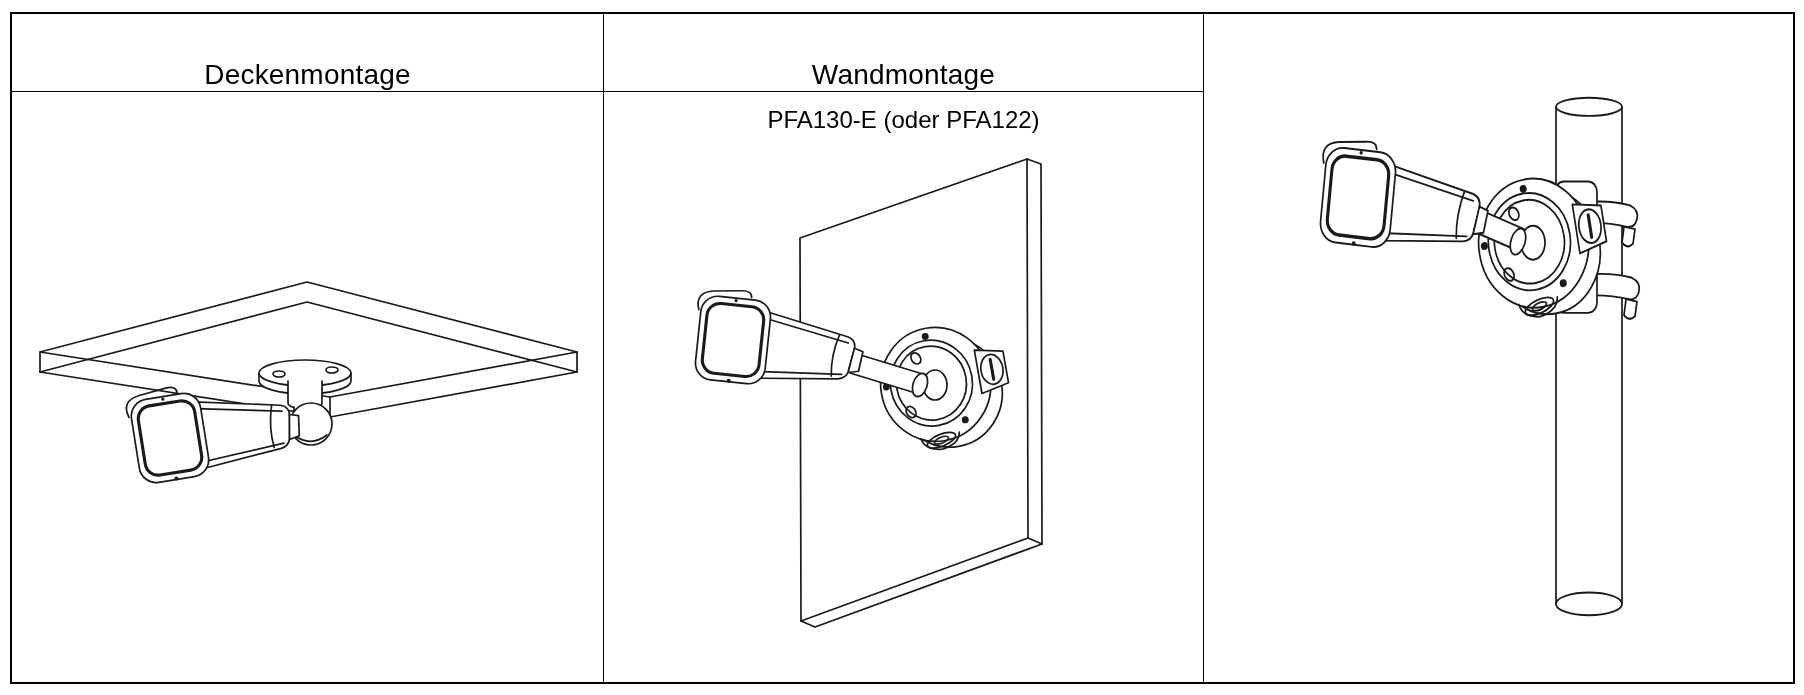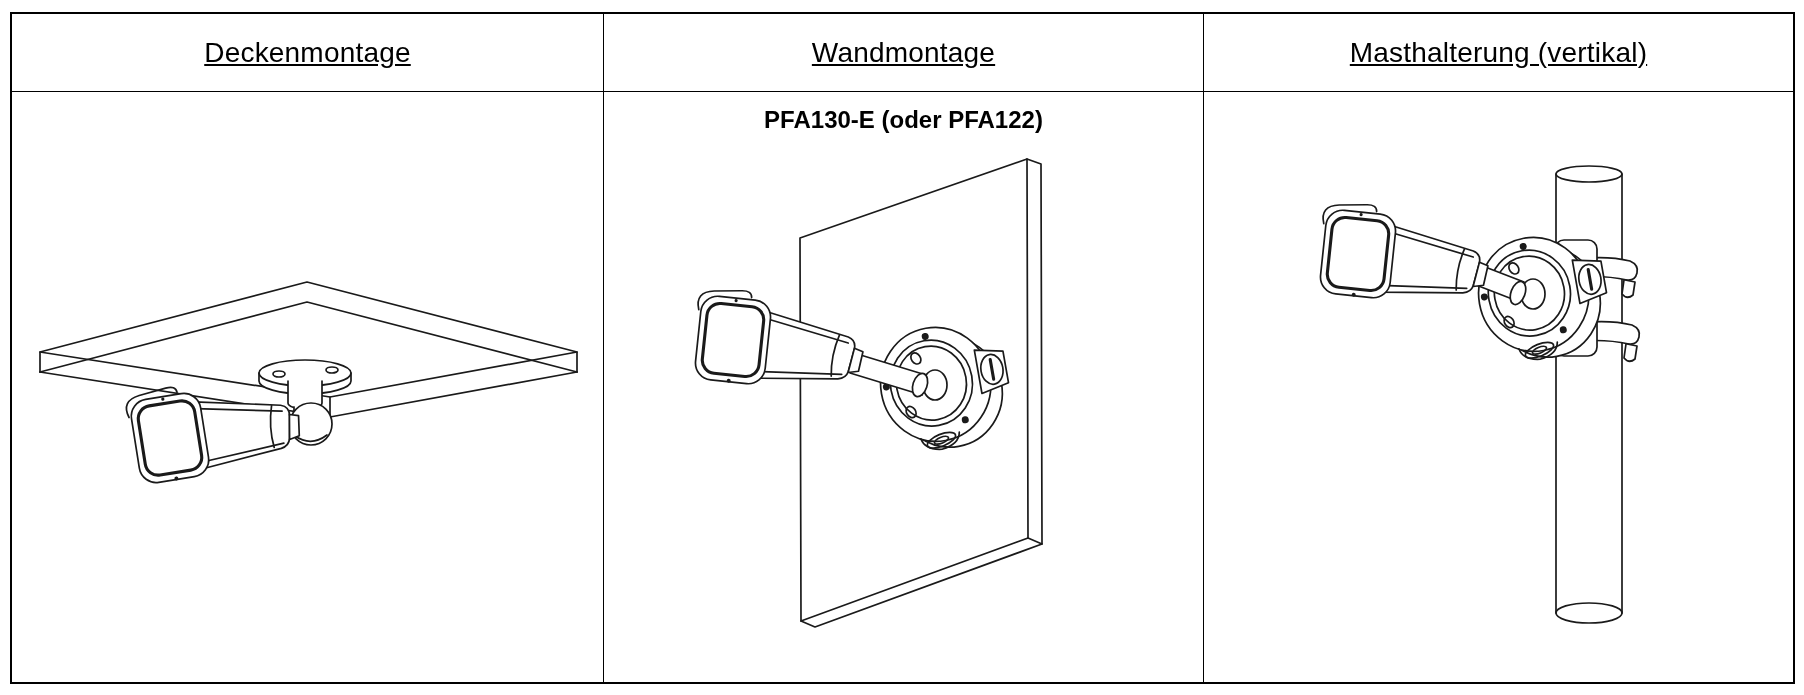--- a/index.html
+++ b/index.html
@@ -13,25 +13,25 @@
     display:grid;
     grid-template-columns:592px 600px 1fr;
     background:#fff;
   }
   .col { display:flex; flex-direction:column; min-width:0; }
   .col.divided { border-right:1px solid #000; }
 
   .hdr {
     height:78px; flex:0 0 78px;
     border-bottom:1px solid #000;
-    display:flex; align-items:center; justify-content:center;text-decoration:underline;
+    display:flex; align-items:flex-end; justify-content:center;
   }
   .hdr-text { font-size:28px; letter-spacing:0.2px; }
 
-  .cell { position:relative; flex:1 1 auto; overflow:hidden;font-weight:bold; }
+  .cell { position:relative; flex:1 1 auto; overflow:hidden; }
   .sub {
     position:absolute; left:0; right:0; top:14px;
     text-align:center; font-size:24px; z-index:2;
   }
   .cell-3 .sub { top:8px; }
 
   .fig { position:absolute; inset:0; width:100%; height:100%; z-index:1; }
 
   
   .ln   { stroke:#1a1a1a; fill:none; stroke-width:1.7; stroke-linejoin:round; stroke-linecap:round; }
@@ -135,23 +135,20 @@
         <ellipse class="ln f" cx="316" cy="293" rx="7" ry="12" transform="rotate(18 316 293)"></ellipse>
 
         <g transform="translate(94,204) rotate(10 35 44)">
             <use href="#cam"></use>
           </g>
       </svg>
     </div>
   </section>
 
   <section class="col">
-    <header class="hdr">
-      <span class="hdr-text">Masthalterung (vertikal)</span>
-    </header>
     <div class="cell cell-3">
       <svg class="fig" viewBox="0 0 589 590" preserveAspectRatio="none">
 
         <path class="ln" d="M352,82 L352,521"></path>
         <path class="ln" d="M418,82 L418,521"></path>
         <ellipse class="ln" cx="385" cy="82" rx="33" ry="8"></ellipse>
         <ellipse class="ln" cx="385" cy="521" rx="33" ry="10"></ellipse>
 
         <path class="ln f" d="M338,174 C370,165 402,163 426,169 Q435,173 433,181 Q431,189 423,188 C400,183 372,183 340,191 Z"></path>
         <path class="ln f" d="M421,188 L431,190 L429,203 Q423,208 418,202 L420,188 Z"></path>

